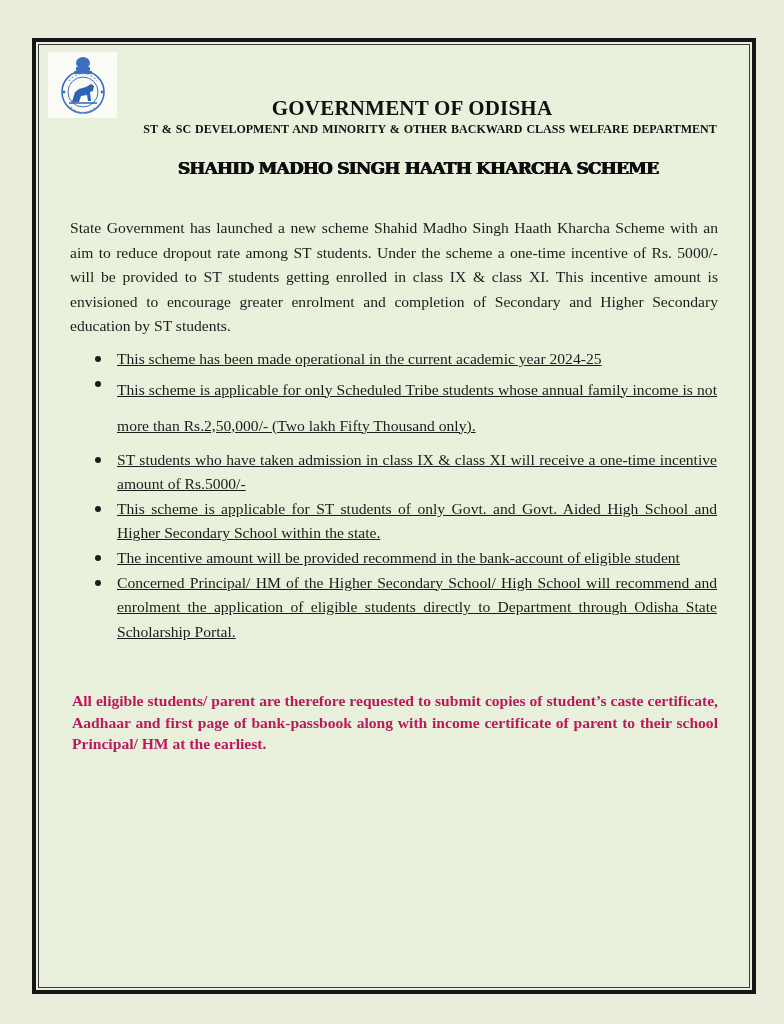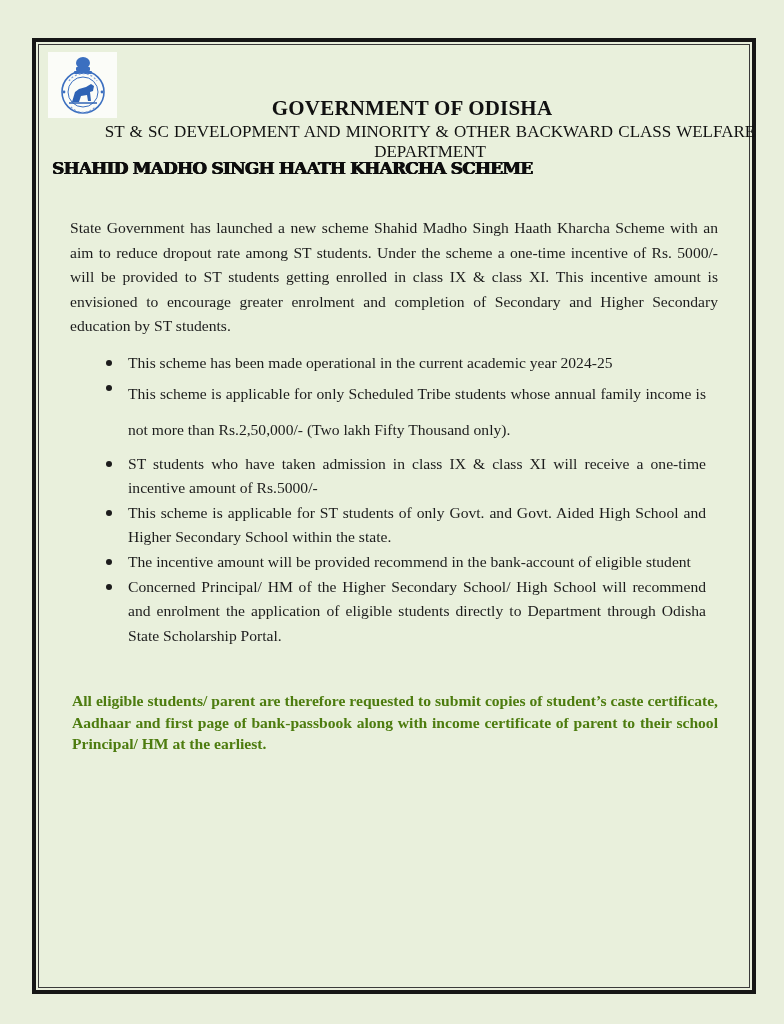--- a/index.html
+++ b/index.html
@@ -50,33 +50,33 @@
       padding-left: 40px;
       box-sizing: border-box;
     }
     .header-sub {
       position: absolute;
       left: 0;
       width: 784px;
       top: 122px;
       text-align: center;
       font-family: "Liberation Serif", serif;
-      font-weight: normal;
-      font-size: 17px;
+      font-weight: bold;
+      font-size: 12px;
       color: #111;
       padding-left: 76px;
       box-sizing: border-box;
       word-spacing: 1px;
     }
     .scheme-title {
       position: absolute;
       left: 0;
       width: 784px;
       top: 158px;
-      text-align: left;
+      text-align: center;
       font-family: "DejaVu Serif", serif;
       font-weight: bold;
       font-size: 17px;
       letter-spacing: -0.8px;
       color: #0d0d0d;
       padding-left: 52px;
       box-sizing: border-box;
       text-shadow: 0.6px 0 0 #0d0d0d, -0.3px 0 0 #0d0d0d;
     }
     .content {
@@ -88,22 +88,23 @@
       font-size: 15.6px;
       line-height: 24.6px;
       color: #1c1c1c;
     }
     .intro {
       text-align: justify;
       margin: 0 0 8px 0;
     }
     ul.points {
       list-style: none;
-      margin: 12px;
+      margin: 1px;
       padding: 0 0 0 46px;
+      text-decoration: underline;
     }
     ul.points li {
       position: relative;
       text-align: justify;
       margin: 0;
     }
     ul.points li::before {
       content: "";
       position: absolute;
       left: -22px;
@@ -120,21 +121,21 @@
     .closing {
       position: absolute;
       left: 72px;
       top: 690px;
       width: 646px;
       font-family: "Liberation Serif", serif;
       font-weight: bold;
       font-size: 15.6px;
       line-height: 21.5px;
       text-align: justify;
-      color: #4d7c0f;
+      color: #be185d;
     }
   </style>
 </head>
 <body>
 
 <div class="frame"></div>
 
 <div class="logo">
   <svg width="60" height="62" viewBox="0 0 60 62">
 

